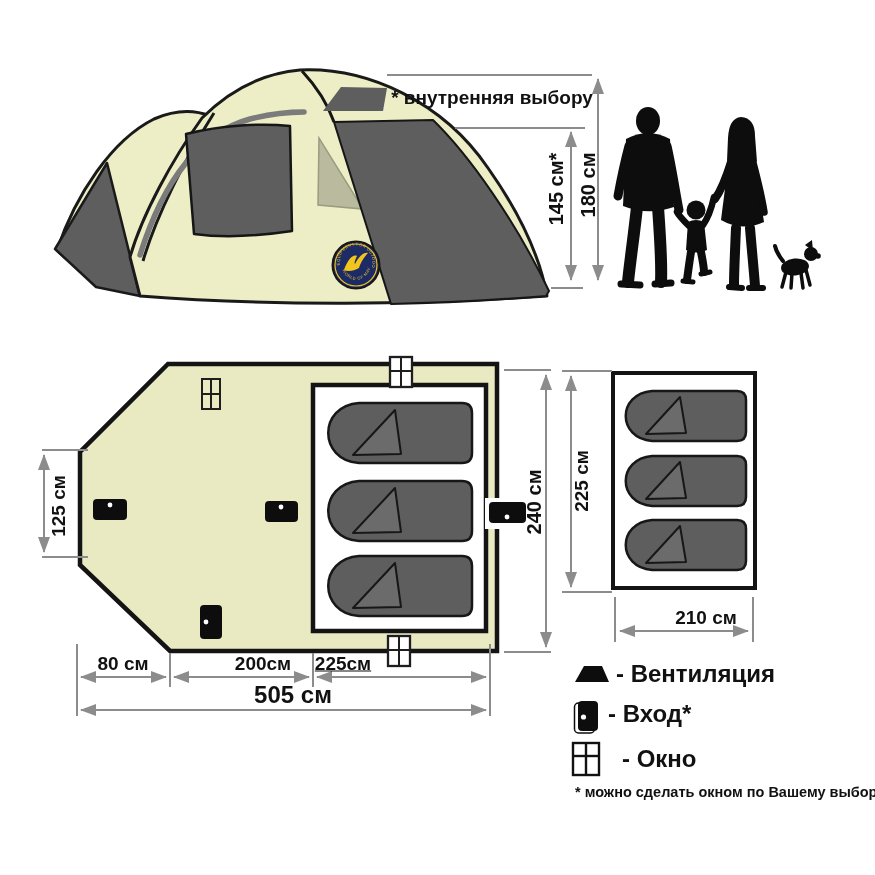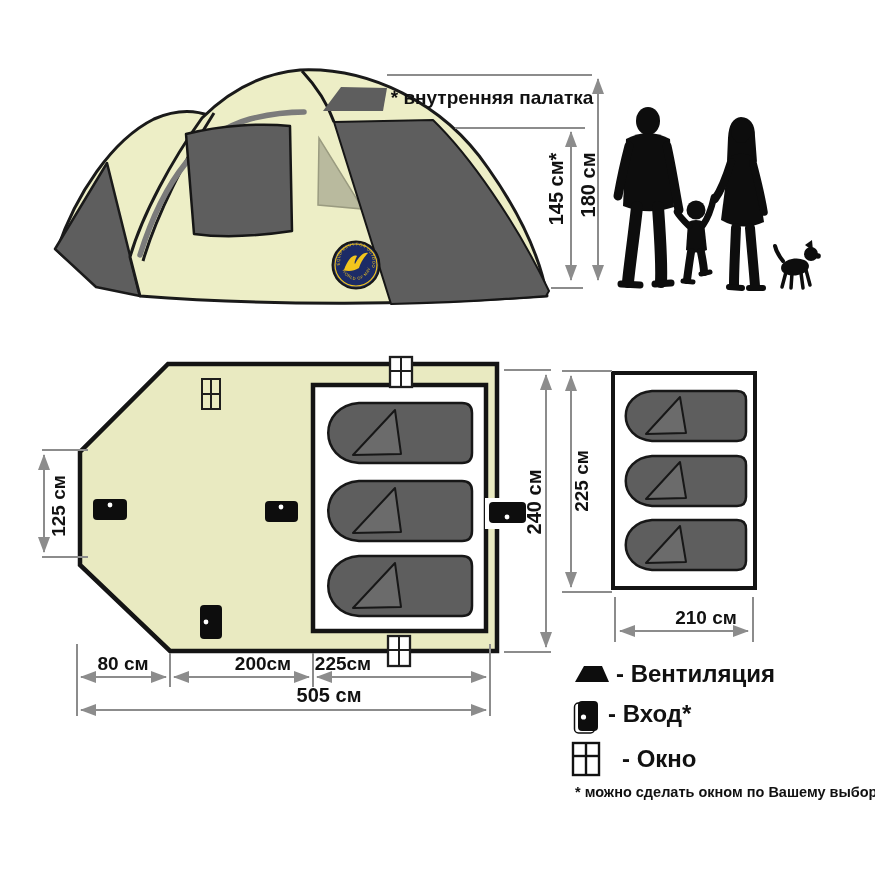--- a/index.html
+++ b/index.html
@@ -5,21 +5,21 @@
   html,body{margin:0;padding:0;background:#fff;}
   .canvas{position:relative;width:875px;height:875px;background:#fff;overflow:hidden;
           font-family:"Liberation Sans",sans-serif;color:#111;}
   svg{position:absolute;left:0;top:0;}
   .lbl{position:absolute;white-space:nowrap;font-weight:bold;color:#111;
        transform:translate(-50%,-50%);line-height:1;}
   .lbl.rot{transform:translate(-50%,-50%) rotate(-90deg);}
   .lbl.leftAnchor{transform:translate(0,-50%);}
   .fs19{font-size:19px;}
   .fs20{font-size:20px;}
-  .fs23{font-size:20px;margin-left:36px;}
+  .fs23{font-size:24px;}
   .fs21{font-size:24px;}
   .fs14{font-size:14.5px;}
 </style>
 </head>
 <body>
 
 <div class="canvas">
 
 <svg width="875" height="875" viewBox="0 0 875 875">
   <defs>
@@ -219,33 +219,33 @@
       <circle cx="583.5" cy="717" r="2.6" fill="#fff"></circle>
     </g>
     <g stroke="#111" stroke-width="2.4">
       <rect x="573" y="743" width="26" height="32" fill="#fff"></rect>
       <line x1="586" y1="743" x2="586" y2="775"></line>
       <line x1="573" y1="756" x2="599" y2="756"></line>
     </g>
   </g>
 </svg>
 
-<div class="lbl fs19" style="left:492px;top:97px;">* внутренняя палатка</div>
+<div class="lbl fs19" style="left:492px;top:97px;">* внутренняя выбору</div>
 
 <div class="lbl rot fs20" style="left:556px;top:189px;">145 см*</div>
 <div class="lbl rot fs20" style="left:588px;top:185px;">180 см</div>
 
 <div class="lbl rot fs19" style="left:58px;top:506px;">125 см</div>
 <div class="lbl rot fs20" style="left:534px;top:502px;">240 см</div>
 <div class="lbl rot fs19" style="left:581px;top:481px;">225 см</div>
 <div class="lbl fs19" style="left:706px;top:617px;">210 см</div>
 
 <div class="lbl fs19" style="left:123px;top:663px;">80 см</div>
 <div class="lbl fs19" style="left:263px;top:663px;">200см</div>
-<div class="lbl fs19" style="left:343px;top:663px;">225см</div>
+<div class="lbl fs19" style="left:343px;top:663px;text-decoration:underline;">225см</div>
 <div class="lbl fs23" style="left:293px;top:695px;">505 см</div>
 
 <div class="lbl leftAnchor fs21" style="left:616px;top:674px;">- Вентиляция</div>
 <div class="lbl leftAnchor fs21" style="left:608px;top:714px;">- Вход*</div>
 <div class="lbl leftAnchor fs21" style="left:622px;top:759px;">- Окно</div>
 <div class="lbl leftAnchor fs14" style="left:575px;top:792px;">* можно сделать окном по Вашему выбору</div>
 
 </div>
 
 </body></html>

